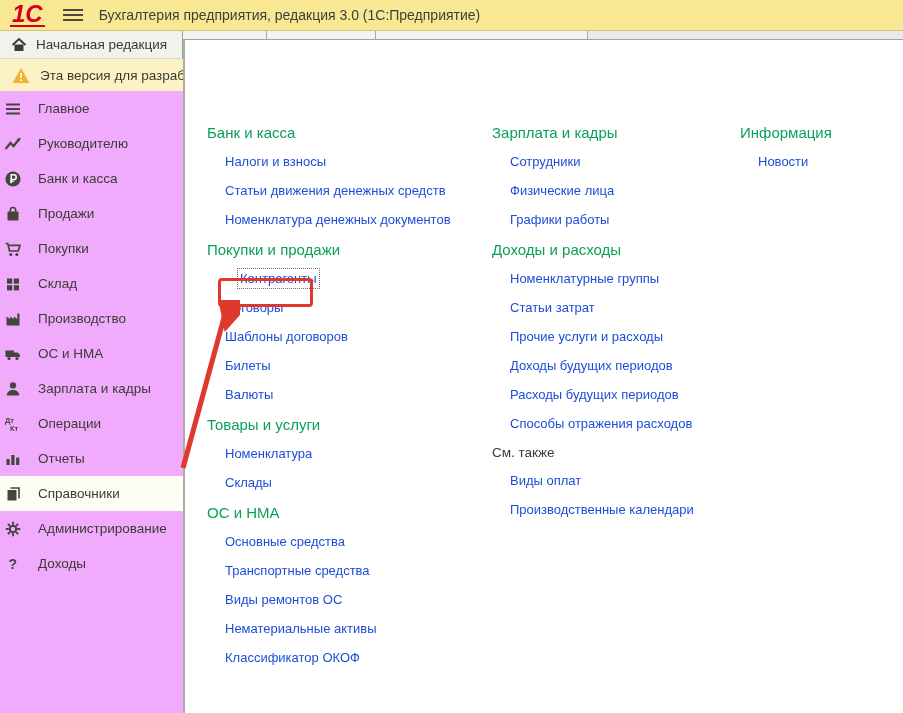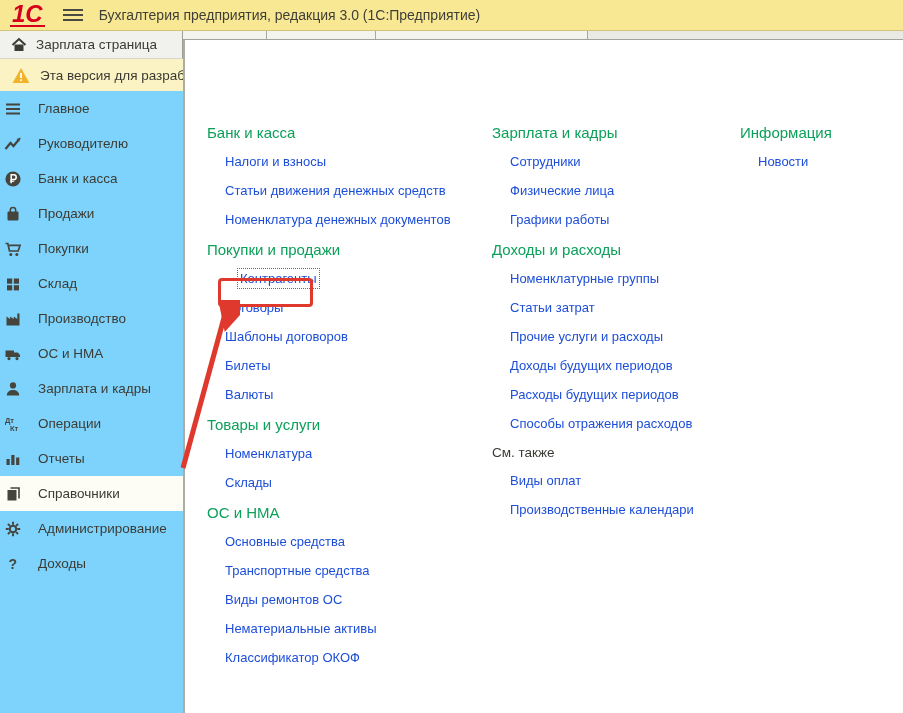--- a/index.html
+++ b/index.html
@@ -32,21 +32,21 @@
 
   
   #warning-row { position:absolute; left:0; top:59px; width:183px; height:32px;
     background:#fcf3c4; display:flex; align-items:center; overflow:hidden;
     white-space:nowrap; cursor:pointer; }
   #warning-row svg { margin-left:12px; flex:0 0 auto; }
   #warning-row .wtxt { font-size:13.5px; color:#3a3a33; margin-left:10px; }
 
   
   #sidebar { position:absolute; left:0; top:91px; width:202px; height:622px;
-    background:#7dd3fc; }
+    background:#f0abfc; }
   .side-item { height:35px; display:flex; align-items:center; cursor:pointer; }
   .side-item.selected { background:#fdfdf5; }
   .side-item .icon { width:22px; margin-left:4px; flex:0 0 auto;
     display:flex; align-items:center; }
   .side-item .side-label { font-size:13.5px; color:#3c3c35; margin-left:12px; }
 
   
   #main-panel { position:absolute; left:183px; top:40px; width:720px; height:673px;
     background:#fff; border-left:2px solid #acaca4; }
   .col { position:absolute; top:84px; }
@@ -80,21 +80,21 @@
         <span></span>
     </div>
     <div id="win-title">Бухгалтерия предприятия, редакция 3.0  (1С:Предприятие)</div>
   </div>
 
   <div id="home-tab">
     <svg width="16" height="16" viewBox="0 0 16 16">
       <path d="M1.5 8 8 2l6.5 6" fill="none" stroke="#3c3c35" stroke-width="2"></path>
       <path d="M3.5 7.5V14h9V7.5z" fill="#3c3c35"></path>
     </svg>
-    <span class="lbl">Зарплата страница</span>
+    <span class="lbl">Начальная редакция</span>
   </div>
 
   <div id="tab-strip">
     <div class="seg-right"></div>
     <div class="seg-divider" style="left:83px"></div>
     <div class="seg-divider" style="left:192px"></div>
     <div class="seg-divider" style="left:404px"></div>
   </div>
 
   <div id="warning-row">

